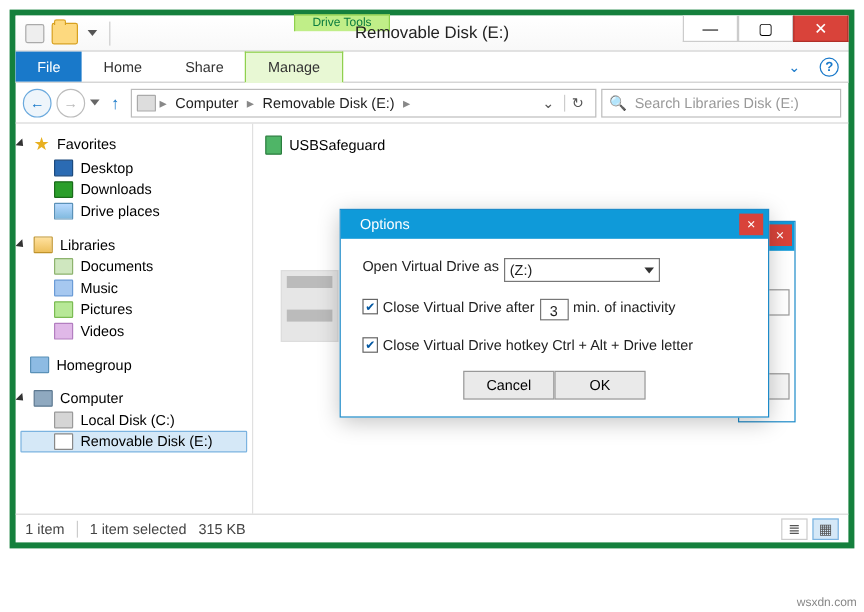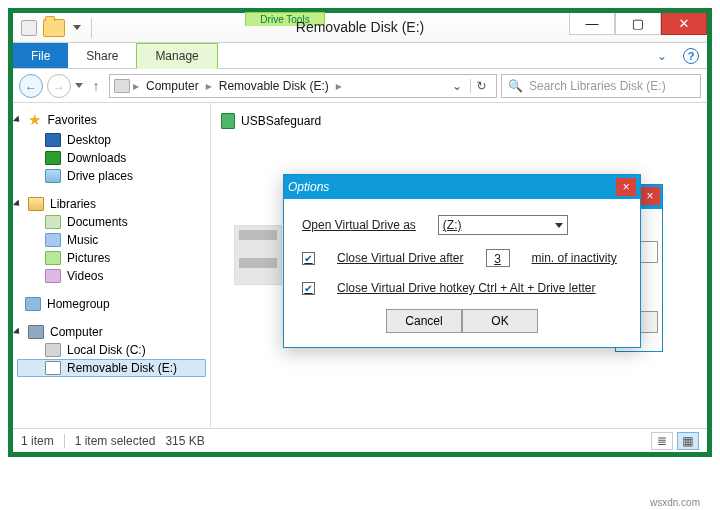--- a/index.html
+++ b/index.html
@@ -85,36 +85,36 @@
 
 
 .dialog2{position:absolute;left:615px;top:184px;width:48px;height:168px;border:1px solid #1c8ac9;background:#fff;}
 .dialog2 .tb{height:24px;background:#0f9ad9;position:relative;}
 .dialog2 .x{position:absolute;right:2px;top:2px;width:20px;height:18px;background:#d9433a;color:#fff;text-align:center;line-height:18px;font-size:12px;}
 .dialog2 .field{margin:32px 4px 10px;border:1px solid #999;height:22px;}
 .dialog2 .btn{margin:48px 4px 0;border:1px solid #999;height:22px;background:#f5f5f5;}
 
 
 .options{position:absolute;left:283px;top:174px;width:358px;border:1px solid #1c8ac9;background:#fff;box-shadow:0 4px 18px rgba(0,0,0,0.25);}
-.opt-tb{height:24px;background:#0f9ad9;color:#fff;display:flex;align-items:center;padding:0 4px;font-size:12px;position:relative;font-style:italic;}
+.opt-tb{height:24px;background:#0f9ad9;color:#fff;display:flex;align-items:center;padding:0 16px;font-size:12px;position:relative;}
 .opt-x{position:absolute;right:4px;top:3px;width:20px;height:18px;background:#d9433a;color:#fff;text-align:center;line-height:18px;font-size:12px;}
 .opt-body{padding:16px 18px 14px;}
-.opt-row{display:flex;align-items:center;gap:22px;margin-bottom:14px;font-size:12px;color:#222;text-decoration:underline;}
+.opt-row{display:flex;align-items:flex-start;gap:4px;margin-bottom:14px;font-size:12px;color:#222;}
 .opt-select{border:1px solid #777;height:20px;width:130px;padding:0 4px;display:flex;align-items:center;justify-content:space-between;background:#fff;}
 .opt-select .sd{width:0;height:0;border-left:4px solid transparent;border-right:4px solid transparent;border-top:5px solid #333;}
 .chk{width:13px;height:13px;border:1px solid #666;display:flex;align-items:center;justify-content:center;color:#0156a1;font-size:10px;background:#fff;}
 .numbox{width:24px;height:18px;border:1px solid #777;text-align:center;line-height:18px;}
 .opt-btns{display:flex;justify-content:center;margin-top:8px;}
 .dbtn{width:76px;height:24px;border:1px solid #999;background:#eaeaea;display:flex;align-items:center;justify-content:center;}
 
 
 .greybox{position:absolute;left:234px;top:225px;width:48px;height:60px;background:#e6e6e6;border:1px solid #ddd;}
 .greybox .r{height:10px;background:#bbb;margin:4px;}
 
-.watermark{position:absolute;right:20px;bottom:2px;font-size:10px;color:#888;}
+.watermark{position:absolute;right:6px;bottom:2px;font-size:10px;color:#888;}
 </style>
 </head>
 <body>
 
 <div class="explorer">
 
   <div class="titlebar">
     <div class="qat">
       <div class="qat-ico"></div>
       <div class="qat-folder"></div>
@@ -127,20 +127,21 @@
     <div class="title-text">Removable Disk (E:)</div>
     <div class="winbtns">
       <div class="winbtn">—</div>
       <div class="winbtn">▢</div>
       <div class="winbtn close">✕</div>
     </div>
   </div>
 
   <div class="ribbon-tabs">
     <div class="rtab file">File</div>
+    <div class="rtab">Home</div>
     <div class="rtab">Share</div>
     <div class="rtab context">Manage</div>
     <div class="ribbon-spacer"></div>
     <div class="ribbon-chev">⌄</div>
     <div class="ribbon-help">?</div>
   </div>
 
   <div class="navbar">
     <div class="navbtn back">←</div>
     <div class="navbtn" style="color:#bbb;">→</div>

